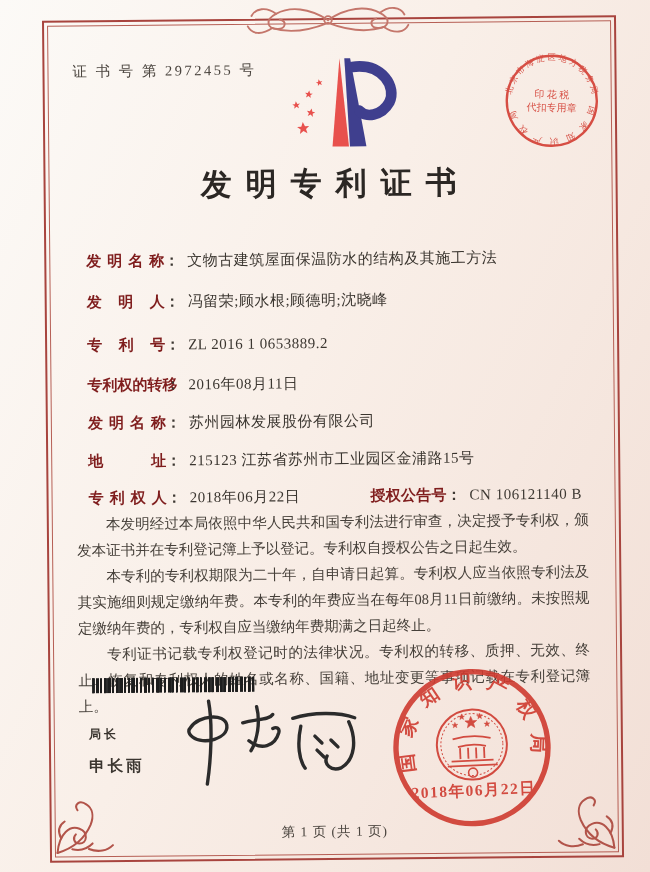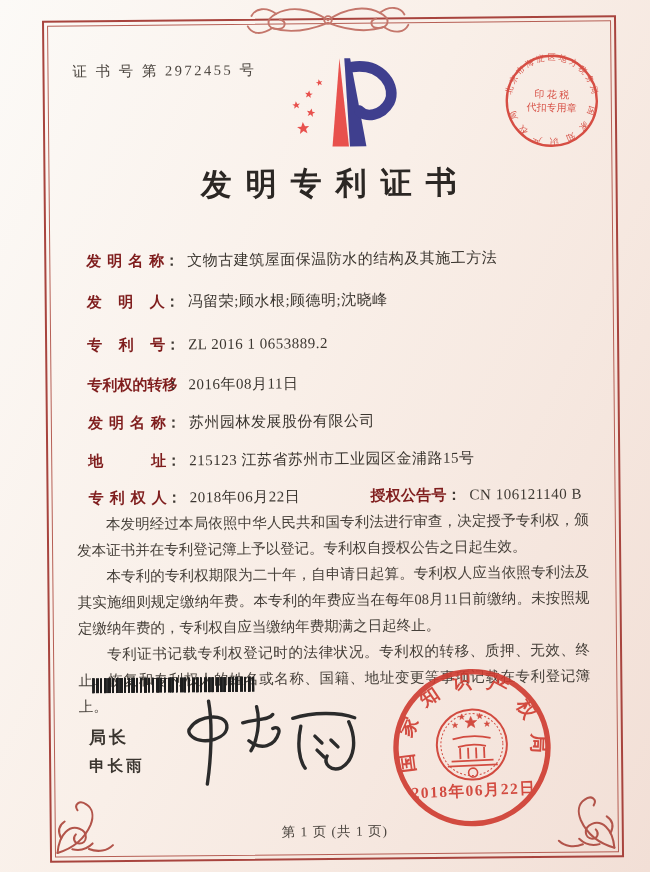--- a/index.html
+++ b/index.html
@@ -29,21 +29,21 @@
   .frow2{position:absolute;left:370px;font-size:15px;white-space:nowrap;}
   .frow2 .flabel{width:76px;}
   .body-text{position:absolute;left:76px;top:509px;width:512px;font-size:14.5px;
     line-height:26px;text-align:justify;color:#46403a;}
   .body-text p{margin:0;text-indent:2em;}
   .barcode{position:absolute;left:90px;top:676px;width:162px;height:15px;
     background:
       repeating-linear-gradient(90deg,#1d1d1d 0 2px,transparent 2px 4px),
       repeating-linear-gradient(90deg,#1d1d1d 0 1px,transparent 1px 6px),
       repeating-linear-gradient(90deg,#2c2c2c 0 3px,transparent 3px 13px);}
-  .director-label{position:absolute;left:86px;top:724px;font-size:17px;font-weight:600;letter-spacing:3px;color:#3a352f;}
+  .director-label{position:absolute;left:86px;top:724px;font-size:12px;font-weight:600;letter-spacing:3px;color:#3a352f;}
   .director-name{position:absolute;left:86px;top:754px;font-size:15.5px;font-weight:600;letter-spacing:3px;color:#3a352f;}
   .signature{position:absolute;left:170px;top:688px;width:190px;height:100px;}
   .cnipa-seal{position:absolute;left:384px;top:664px;width:170px;height:170px;opacity:.9;transform:rotate(-2deg);}
   .footer{position:absolute;left:46px;top:823px;width:570px;text-align:center;
     font-size:13.5px;letter-spacing:1px;color:#4a443e;}
   svg text{font-family:"Liberation Serif","DejaVu Serif",serif;}
 </style>
 </head>
 <body>
 

